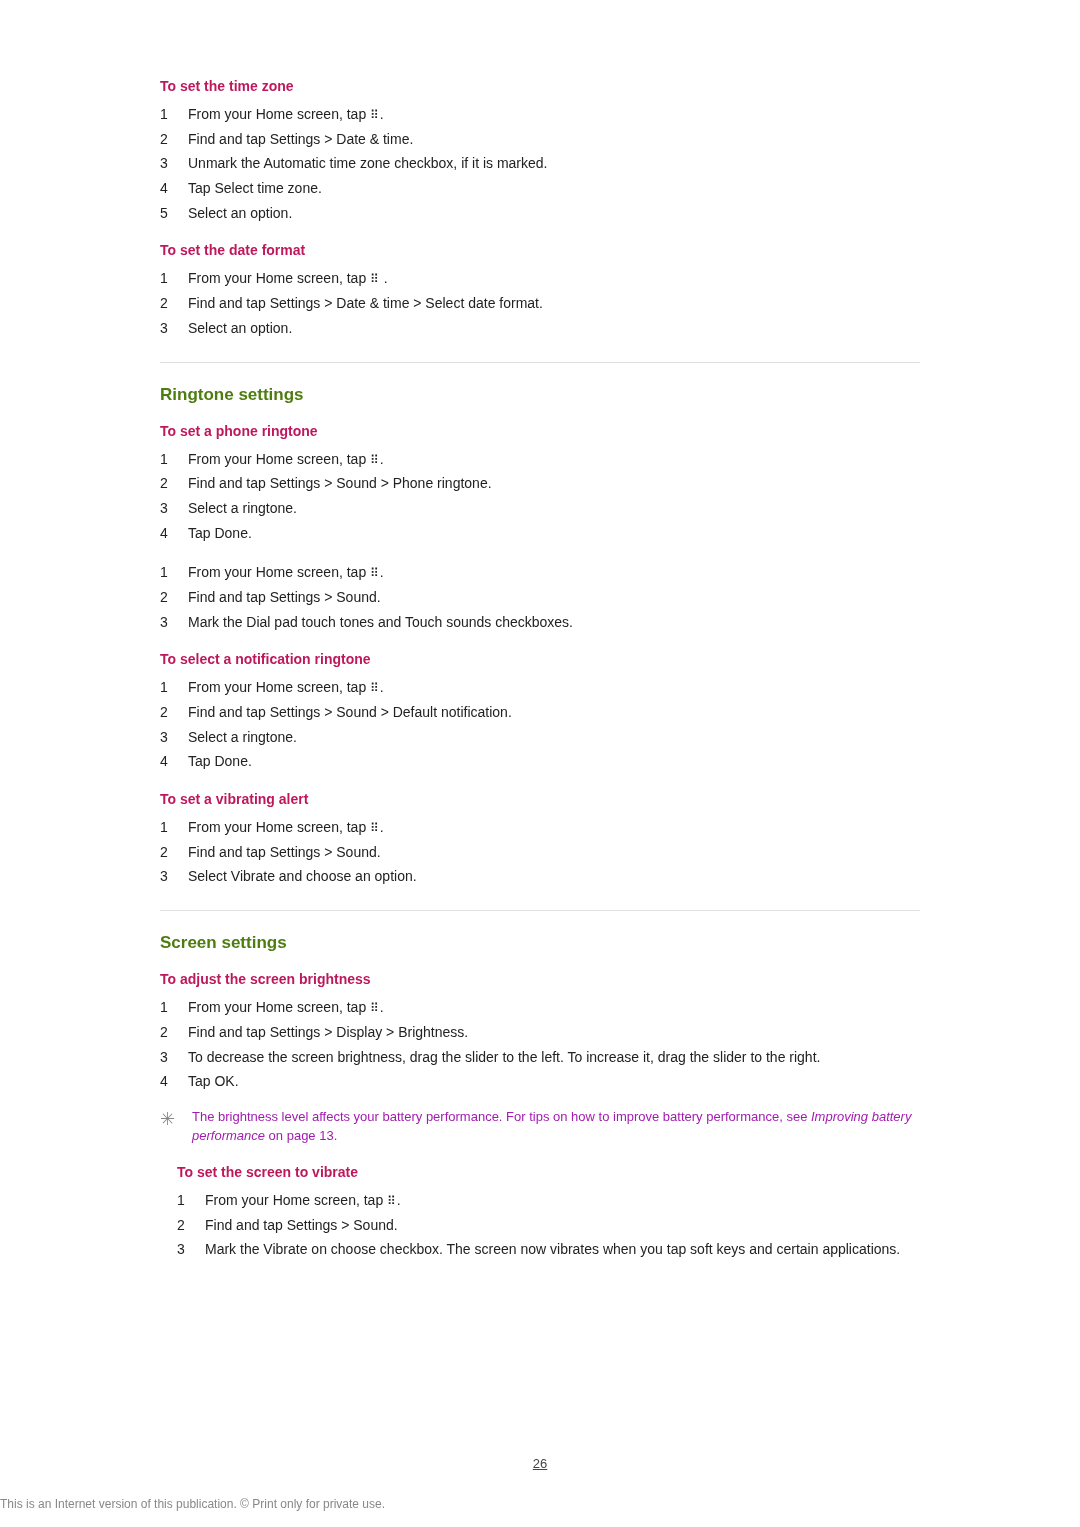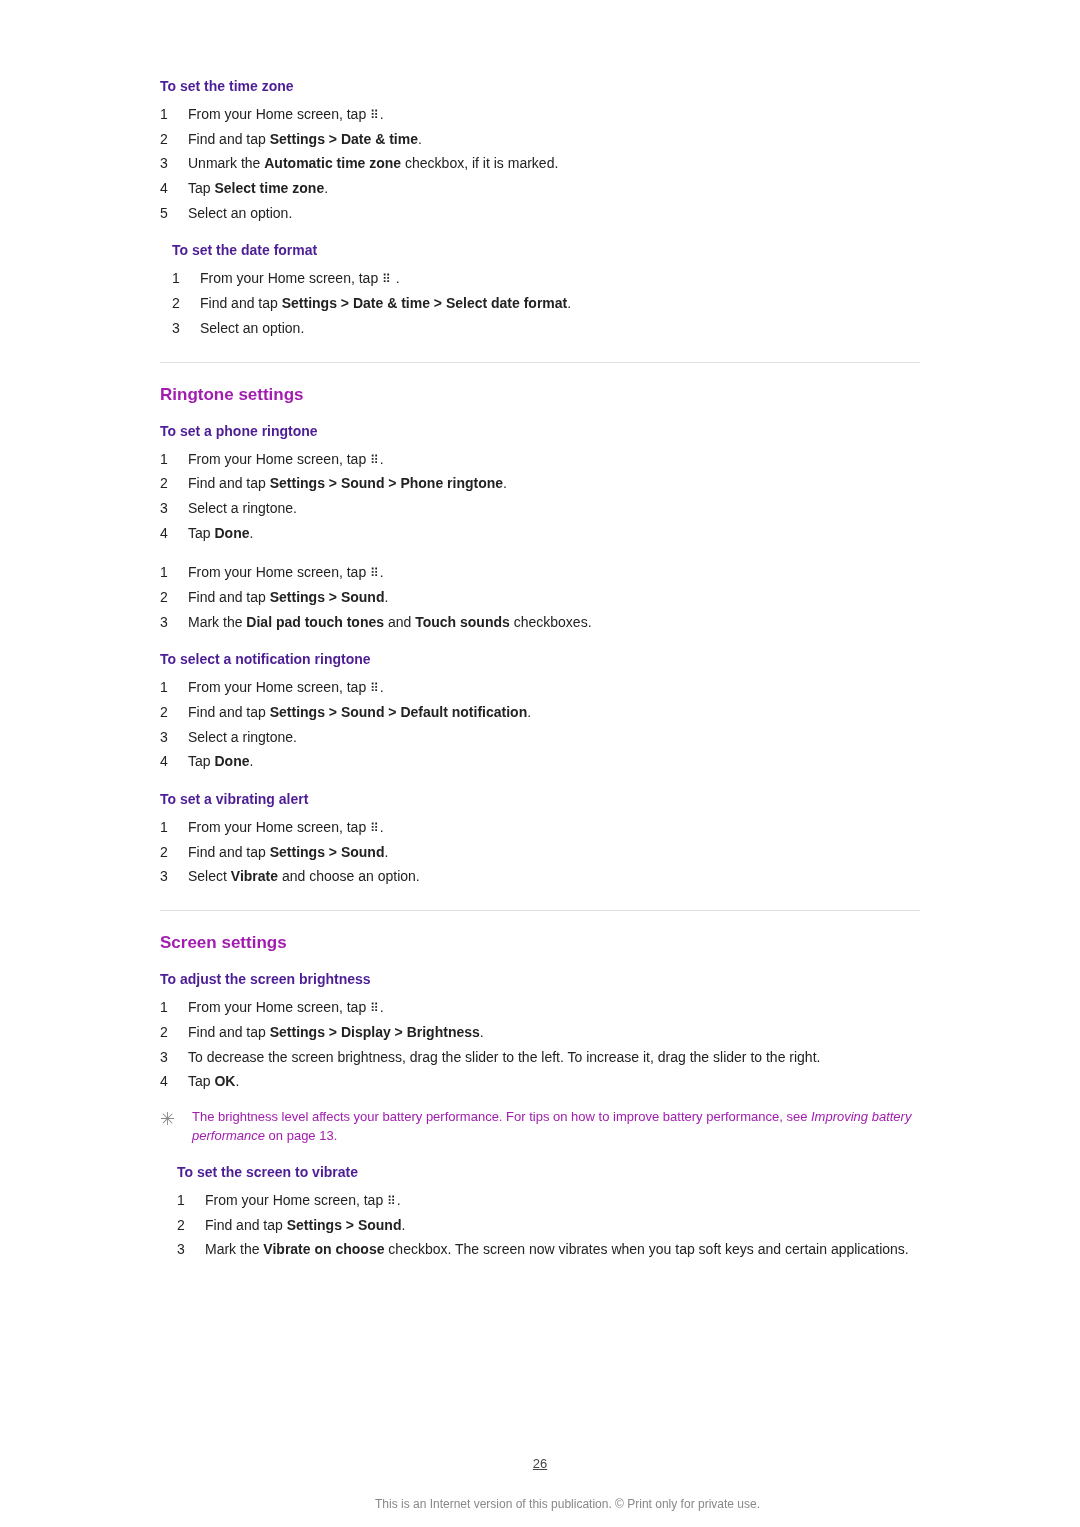--- a/index.html
+++ b/index.html
@@ -15,28 +15,28 @@
       align-items: center;
     }
     .page {
       width: 760px;
       padding: 60px 0 40px 0;
       flex: 1;
     }
     .section-heading {
       font-size: 17px;
       font-weight: bold;
-      color: #a21caf;
+      color: #4d7c0f;
       margin-bottom: 18px;
       margin-top: 10px;
     }
     .sub-heading {
       font-size: 14px;
       font-weight: bold;
-      color: #4c1d95;
+      color: #be185d;
       margin-bottom: 10px;
       margin-top: 18px;
     }
     ol {
       list-style: none;
       padding-left: 0;
       margin-bottom: 6px;
     }
     ol li {
       display: flex;
@@ -47,21 +47,21 @@
     ol li .num {
       min-width: 28px;
       color: #222;
       font-size: 14px;
     }
     ol li .content {
       flex: 1;
       font-size: 14px;
       color: #222;
     }
-    .bold { font-weight: bold; }
+    .bold { font-weight: normal; }
     .italic { font-style: italic; }
     .divider {
       border: none;
       border-top: 1px solid #e0e0e0;
       margin: 22px 0;
     }
     .tip-box {
       display: flex;
       align-items: flex-start;
       margin: 14px 0 10px 0;
@@ -72,22 +72,22 @@
       font-size: 18px;
       margin-top: 1px;
       min-width: 24px;
     }
     .tip-text {
       font-size: 13px;
       color: #a21caf;
       line-height: 1.5;
     }
     .page-footer {
-      text-align: right;
-      padding: 18px 0 10px 8px;
+      text-align: left;
+      padding: 18px 0 10px 0;
       color: #888;
       font-size: 12px;
       width: 760px;
     }
     .page-number {
       color: #444;
       font-size: 13px;
       margin-bottom: 8px;
       text-decoration: underline;
     }
@@ -122,21 +122,21 @@
         <span class="num">4</span>
         <span class="content">Tap <span class="bold">Select time zone</span>.</span>
       </li>
       <li>
         <span class="num">5</span>
         <span class="content">Select an option.</span>
       </li>
     </ol>
   </div>
 
-  <div style="margin-top:18px;margin-left:12px;">
+  <div style="margin-top:18px;">
     <div class="sub-heading">To set the date format</div>
     <ol>
       <li>
         <span class="num">1</span>
         <span class="content">From your Home screen, tap <span class="apps-icon">⠿</span> .</span>
       </li>
       <li>
         <span class="num">2</span>
         <span class="content">Find and tap <span class="bold">Settings &gt; Date &amp; time &gt; Select date format</span>.</span>
       </li>

